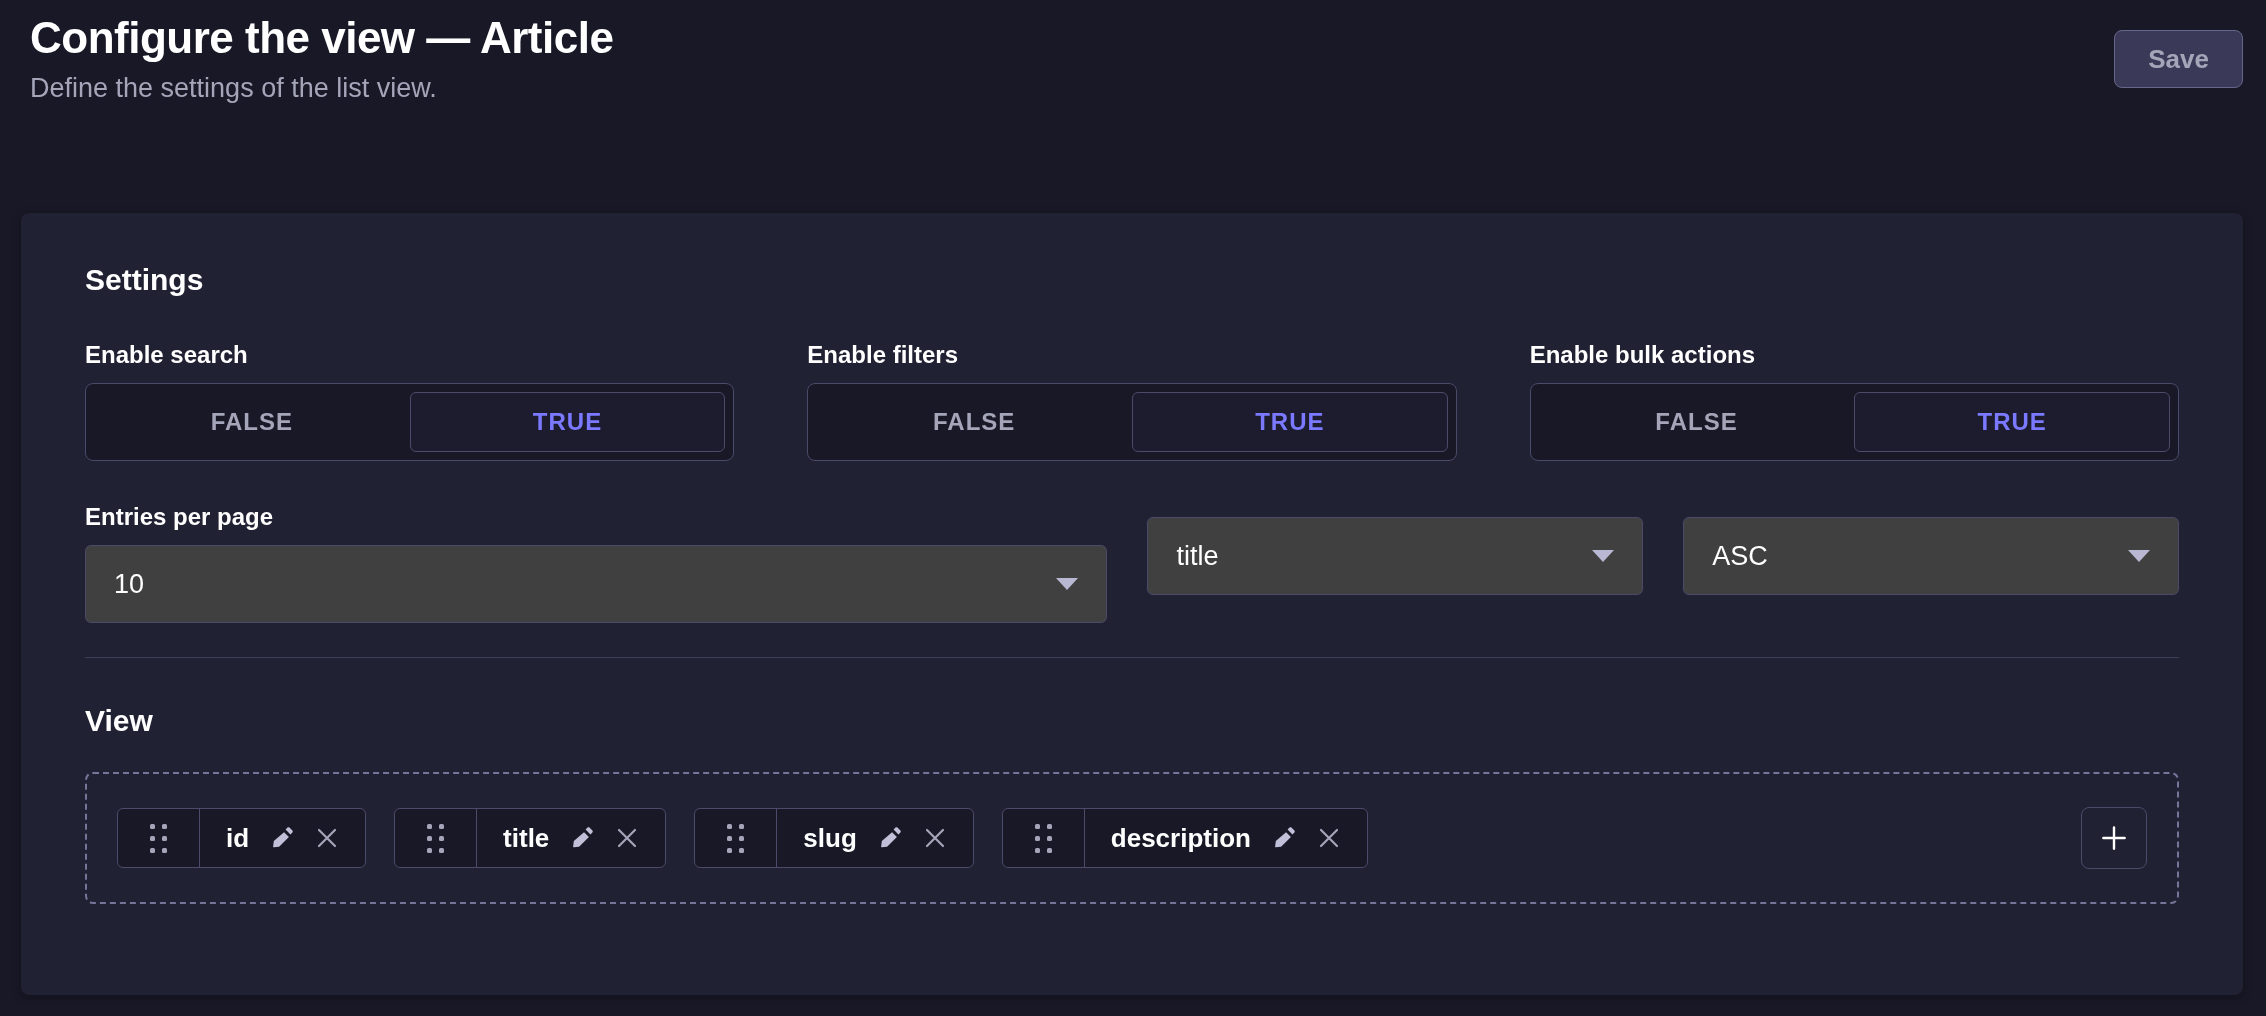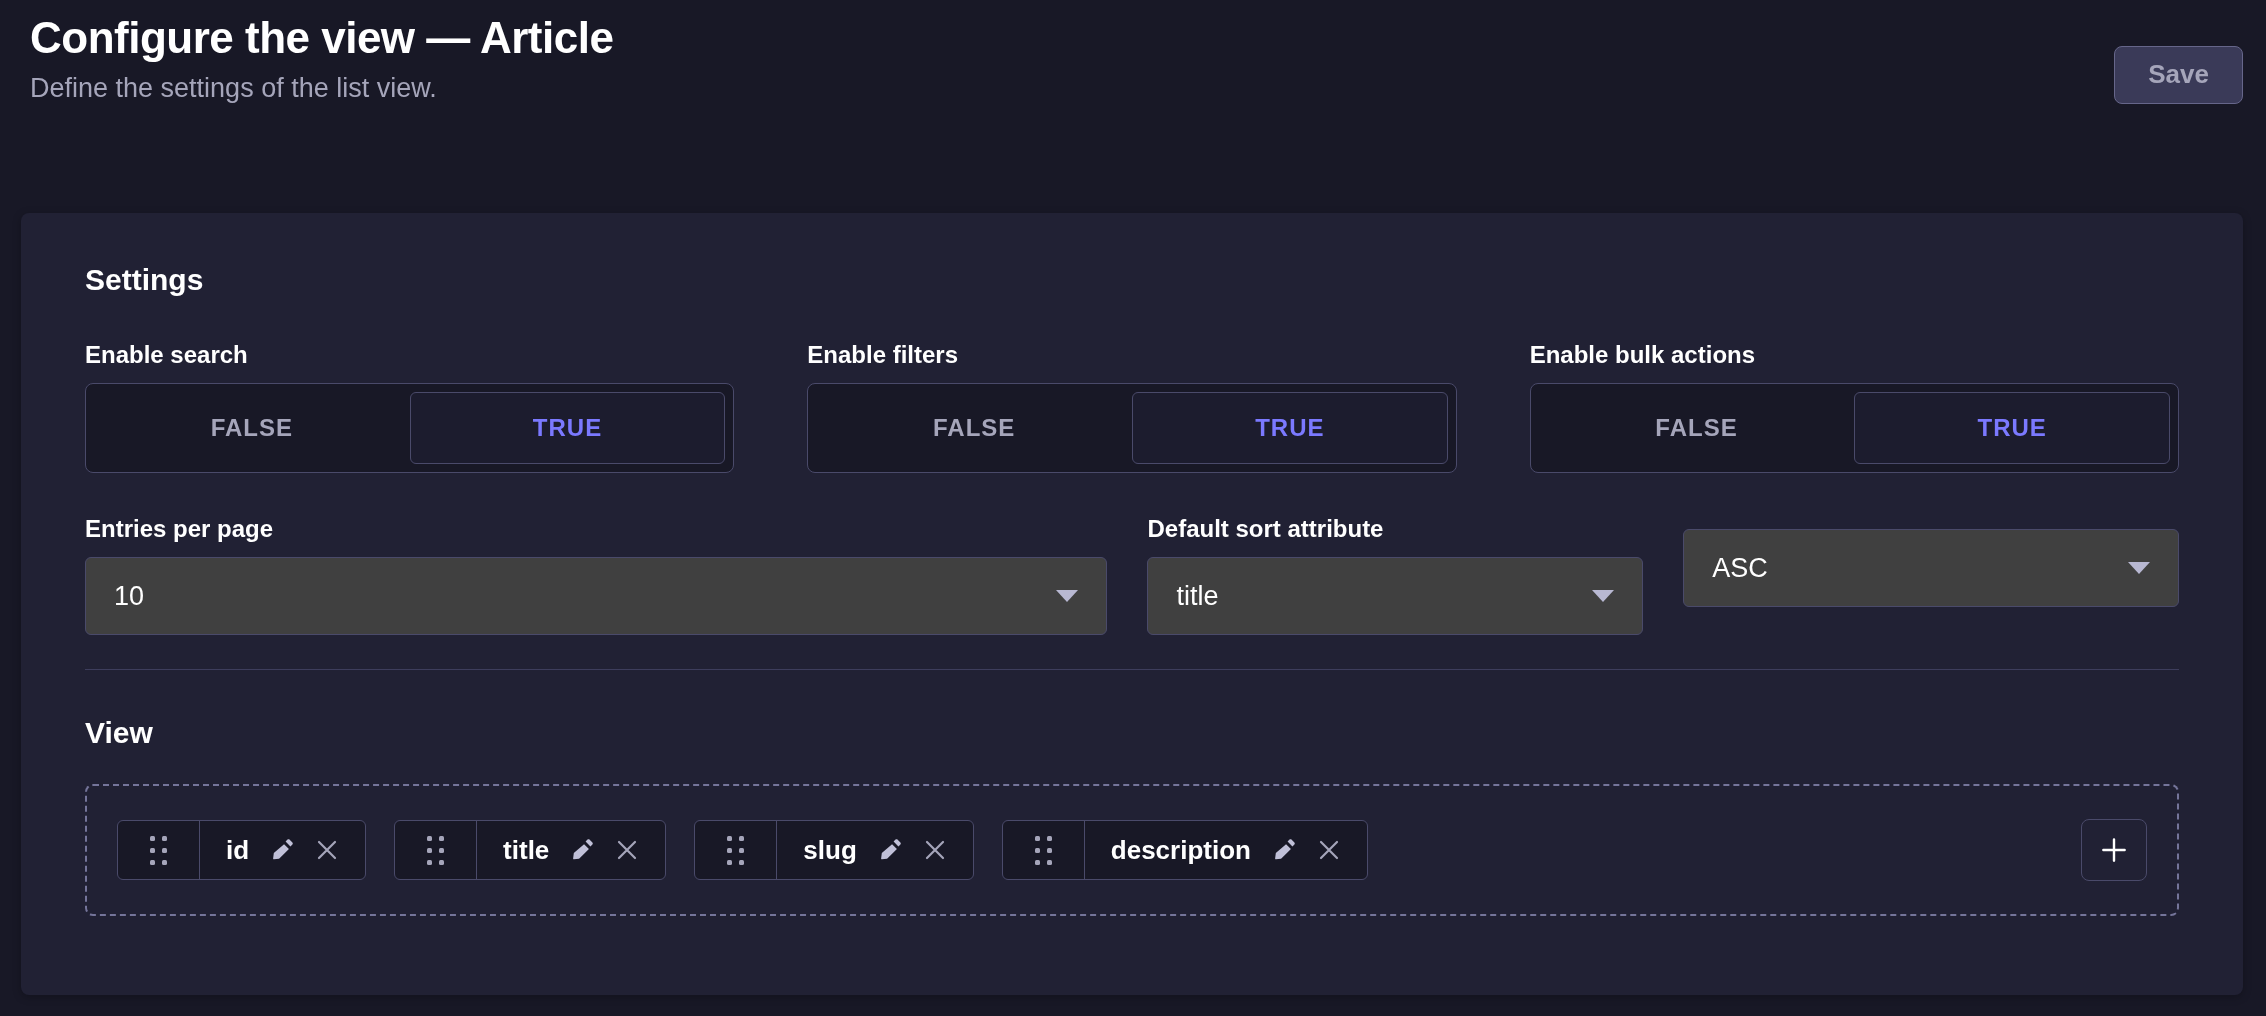--- a/index.html
+++ b/index.html
@@ -1,36 +1,36 @@
 <!DOCTYPE html>
 <html><head>
 <meta charset="utf-8">
 <style>
   * { margin:0; padding:0; box-sizing:border-box; }
   html,body { width:2266px; height:1016px; background:#181826; font-family:"Liberation Sans", sans-serif; overflow:hidden; }
 
   .page { width:2266px; height:1016px; position:relative; }
 
   
-  .header { display:flex; justify-content:space-between; align-items:flex-end; padding:12px 23px 0 30px; }
+  .header { display:flex; justify-content:space-between; align-items:center; padding:12px 23px 0 30px; }
   .title { color:#ffffff; font-size:44px; font-weight:700; letter-spacing:-0.5px; line-height:1.2; }
   .subtitle { color:#a5a5ba; font-size:27px; font-weight:400; margin-top:8px; }
   .save-btn { margin-top:3px; height:58px; padding:0 33px; background:#3a3a58; border:1px solid #66668a;
               border-radius:8px; color:#a5a5ba; font-size:26px; font-weight:600; font-family:inherit; cursor:default; }
 
   
   .card { position:absolute; left:21px; top:213px; width:2222px; height:782px; background:#212134;
           border-radius:8px; padding:50px 64px 48px 64px; box-shadow:0 2px 8px rgba(0,0,0,0.25); }
 
   .section-heading { color:#ffffff; font-size:30px; font-weight:600; }
 
   
   .toggle-row { display:grid; grid-template-columns:1fr 1fr 1fr; column-gap:73px; margin-top:44px; }
   .field-label { color:#ffffff; font-size:24px; font-weight:600; display:block; }
-  .toggle-wrap { margin-top:14px; height:90px; background:#181826; border:1px solid #4a4a6a; border-radius:8px;
+  .toggle-wrap { margin-top:14px; height:78px; background:#181826; border:1px solid #4a4a6a; border-radius:8px;
                  display:flex; padding:8px; }
   .toggle-opt { flex:1; display:flex; align-items:center; justify-content:center; font-size:24px; font-weight:600;
                 letter-spacing:1px; color:#a5a5ba; border-radius:6px; cursor:pointer; background:transparent; border:1px solid transparent; font-family:inherit; }
   .toggle-opt.selected { border:1px solid #4a4a6a; color:#7b79ff; background:#1c1c2e; }
 
   
   .select-row { display:grid; grid-template-columns:1025fr 497fr 497fr; column-gap:40px; margin-top:42px; }
   .select-box { margin-top:14px; height:78px; background:#404040; border:1px solid #4a4a6a; border-radius:6px;
                 display:flex; align-items:center; justify-content:space-between; padding:0 28px; cursor:pointer; }
   .select-value { color:#ffffff; font-size:27px; }
@@ -106,21 +106,20 @@
 
       <div>
         <label class="field-label">Entries per page</label>
         <div class="select-box">
           <span class="select-value">10</span>
           <span class="caret"></span>
         </div>
       </div>
 
       <div>
-        <label class="field-label">Default sort attribute</label>
         <div class="select-box">
           <span class="select-value">title</span>
           <span class="caret"></span>
         </div>
       </div>
 
       <div>
         <div class="select-box">
           <span class="select-value">ASC</span>
           <span class="caret"></span>

